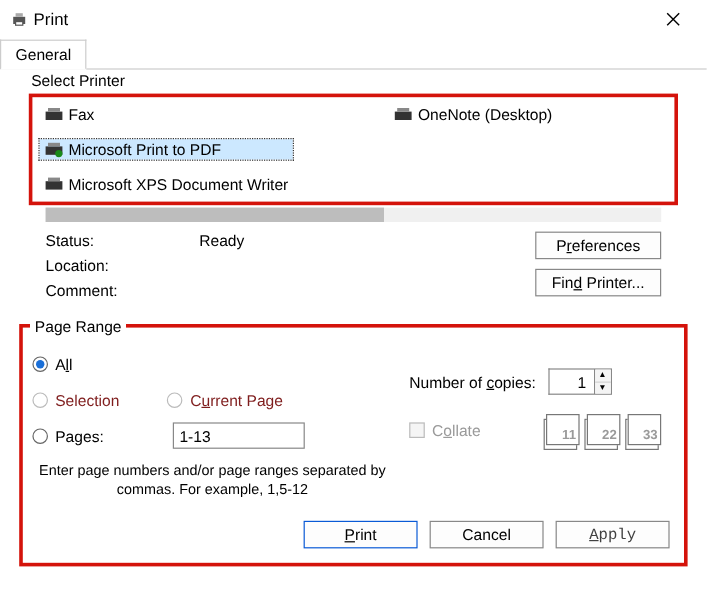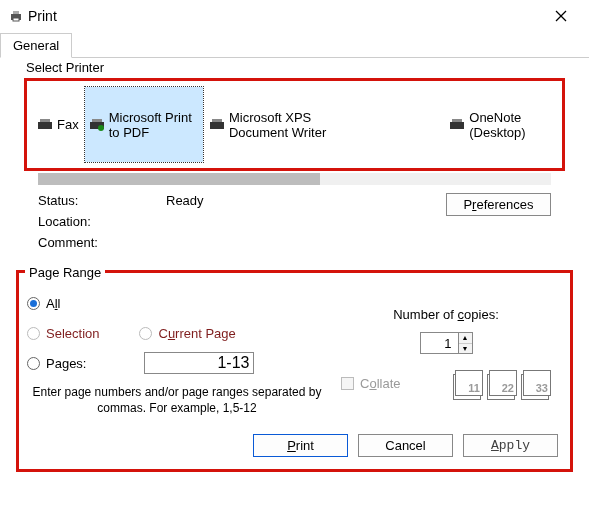--- a/index.html
+++ b/index.html
@@ -54,21 +54,21 @@
 }
 .red-outline {
   border: 3px solid #d4130b;
 }
 .printer-panel {
   margin: 2px;
   height: 75px;
   display: flex;
   column-gap: 80px;
 }
-.printer-col { display: flex; flex-direction: row; gap: 2px; }
+.printer-col { display: flex; flex-direction: column; gap: 2px; justify-content: space-between; }
 .printer-item {
   display: flex; align-items: center; gap: 4px;
   padding: 1px 4px;
   cursor: pointer;
 }
 .printer-item.selected {
   background: #cce8ff;
   outline: 1px dotted #333;
 }
 .p-icon { width: 16px; height: 14px; display: inline-flex; align-items: center; justify-content: center; }
@@ -130,26 +130,25 @@
 }
 .radio-row { display: flex; align-items: center; gap: 6px; height: 20px; }
 .radio-row.disabled { color: #7f1d1d; }
 .radio { width: 13px; height: 13px; border: 1px solid #666; border-radius: 50%; display: inline-flex; align-items: center; justify-content: center; }
 .radio.disabled { border-color: #bbb; }
 .radio .dot { width: 7px; height: 7px; background: #1a6fd8; border-radius: 50%; }
 .text-input {
   border: 1px solid #888;
   padding: 2px 4px;
   font-family: inherit;
-  font-size: 16px;
+  font-size: 13px;
   width: 110px;
   height: 22px;
-  text-align: right;
-}
-.copies-row { display: flex; align-items: center; gap: 10px; flex-direction: column; }
+}
+.copies-row { display: flex; align-items: center; gap: 10px; }
 .spinner {
   display: flex; align-items: stretch;
 }
 .spinner input {
   width: 38px; height: 22px;
   border: 1px solid #888; border-right: none;
   text-align: right; padding-right: 6px;
   font-family: inherit; font-size: 13px;
 }
 .spinner .arrows {
@@ -272,20 +271,21 @@
         <span class="label">Location:</span>
         <span></span>
       </div>
       <div class="status-row">
         <span class="label">Comment:</span>
         <span></span>
       </div>
     </div>
     <div class="status-right">
       <button class="btn">P<span class="accel">r</span>eferences</button>
+      <button class="btn">Fin<span class="accel">d</span> Printer...</button>
     </div>
   </div>
 </div>
 
 <div class="groupbox red-outline" style="margin-top:8px;">
   <div class="groupbox-legend">Page Range</div>
 
   <div class="page-range-body">
     <div class="page-left">
       <div class="radio-row">

